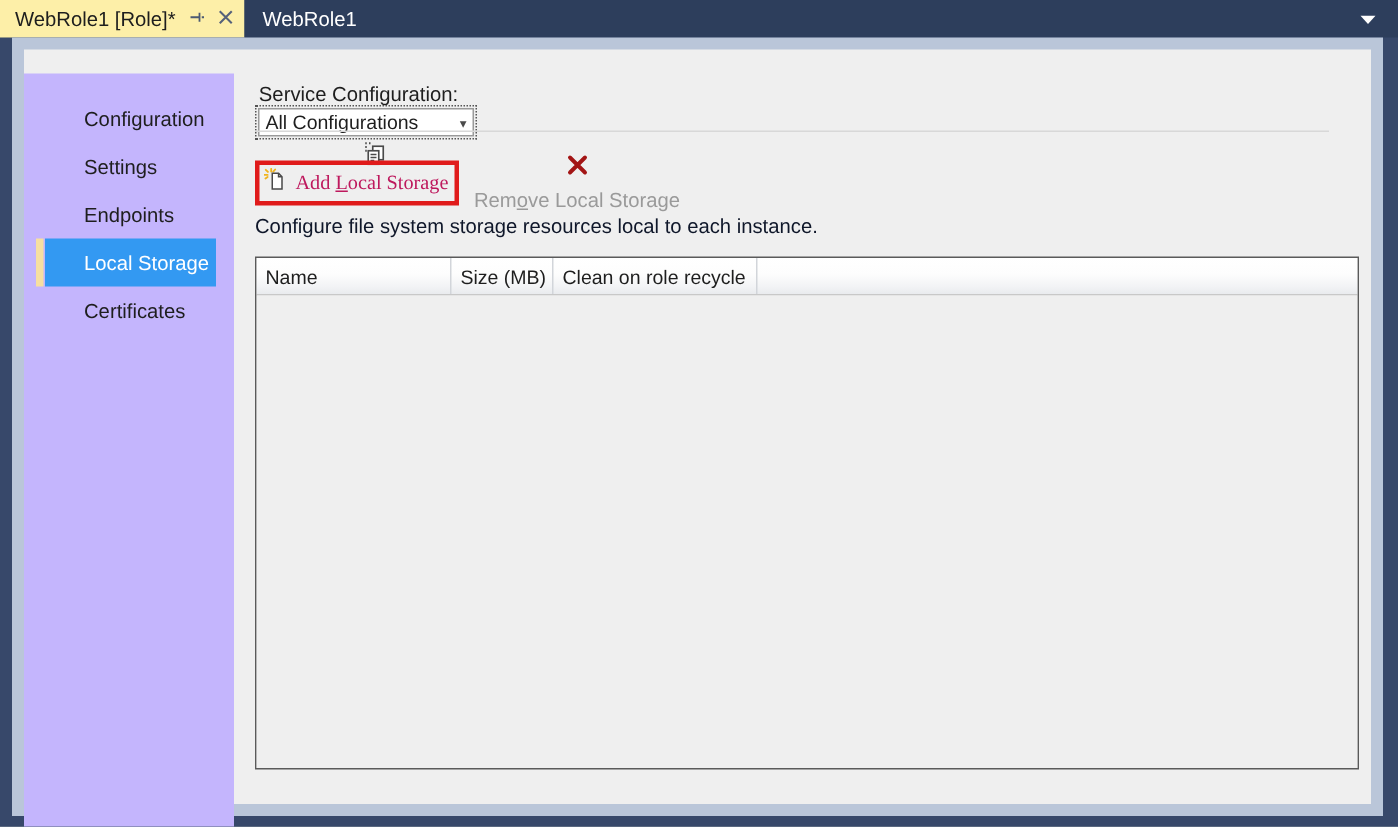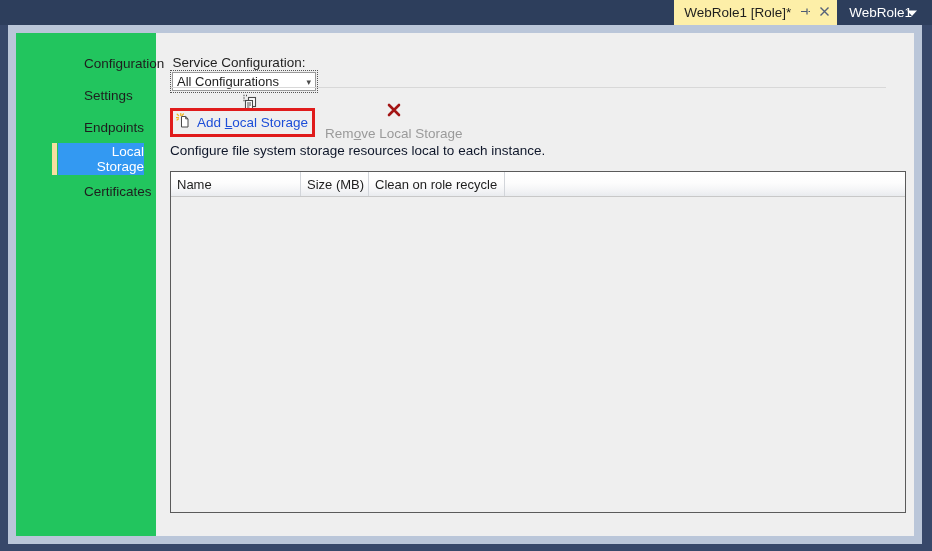--- a/index.html
+++ b/index.html
@@ -19,21 +19,20 @@
   }
 
   
   #tabstrip {
     position: absolute;
     left: 0; top: 0;
     width: 932px; height: 25px;
     background: #2d3e5c;
     display: flex;
     align-items: stretch;
-    justify-content: flex-end;
   }
   .tab {
     display: flex;
     align-items: center;
     height: 25px;
     padding: 0 7px 0 10px;
     font-size: 13.5px;
     white-space: nowrap;
     cursor: default;
     user-select: none;
@@ -82,24 +81,23 @@
   }
   #doc-inner {
     width: 100%; height: 100%;
     background: #efefef;
     position: relative;
   }
 
   
   #nav {
     position: absolute;
-    left: 0; top: 0;
+    left: 0; top: 16px;
     width: 140px; height: 100%;
-    background: #22c55e;
-    padding-left: 28px;
+    background: #c4b5fd;
   }
   .nav-item {
     position: relative;
     height: 32px;
     margin: 0 12px 0 14px;
     display: flex;
     align-items: center;
     padding-left: 26px;
     font-size: 13.5px;
     color: #1e1e1e;
@@ -185,26 +183,27 @@
     position: absolute;
     left: 14px; top: 70px;
     display: flex;
     align-items: center;
   }
   #add-btn {
     display: flex;
     align-items: center;
     gap: 5px;
     font-size: 13.5px;
-    color: #1d4ed8;
+    color: #be185d;
     padding: 2px 4px 2px 3px;
     border: 3px solid #e01b1b;
     cursor: default;
     user-select: none;
     background: transparent;
+    font-family: Liberation Serif, serif;
   }
   #remove-btn {
     display: flex;
     align-items: center;
     gap: 6px;
     font-size: 13.5px;
     color: #9a9a9a;
     margin-left: 10px;
     cursor: default;
     user-select: none;

